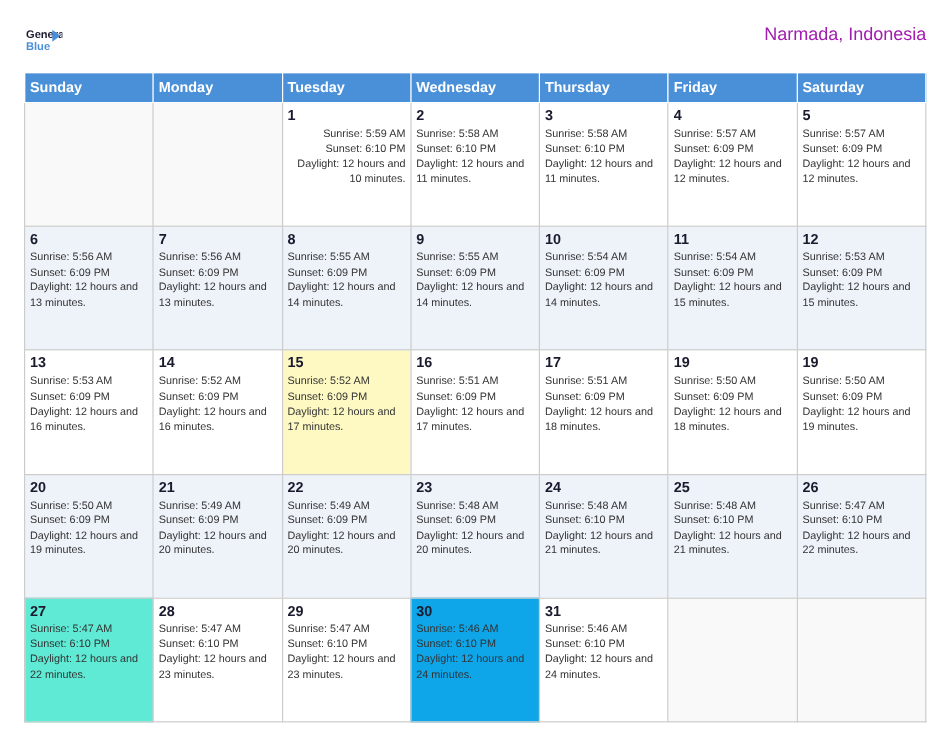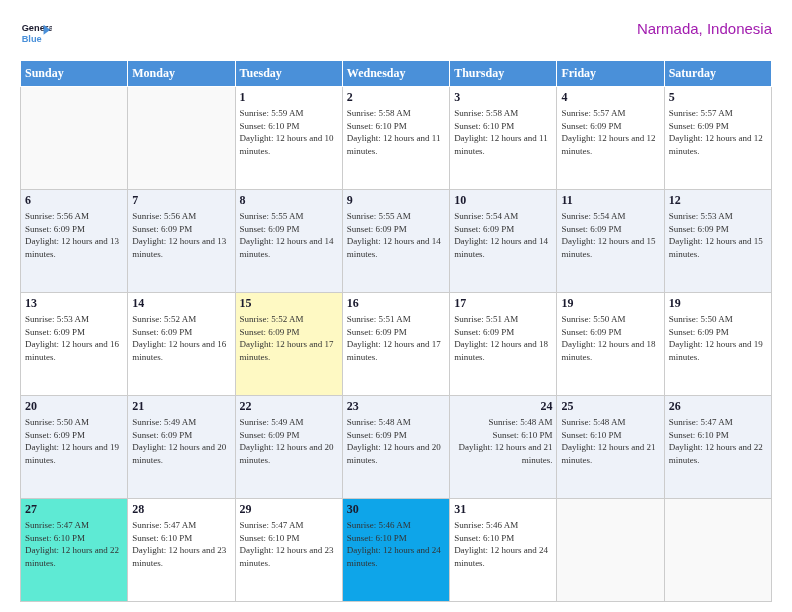--- a/index.html
+++ b/index.html
@@ -44,21 +44,20 @@
     .subtitle {
       font-size: 15px;
       color: #a21caf;
       margin-top: 2px;
     }
     .calendar {
       flex: 1;
       border-collapse: collapse;
       width: 100%;
       table-layout: fixed;
-      font-family: Liberation Serif, serif;
     }
     .calendar th {
       background: #4a90d9;
       color: #fff;
       font-size: 12px;
       font-weight: bold;
       padding: 5px 4px;
       border: 1px solid #fff;
       text-align: left;
     }
@@ -121,21 +120,21 @@
         <th>Friday</th>
         <th>Saturday</th>
       </tr>
     </thead>
     <tbody id="calendar-body">
     <tr>
           <td class="empty-cell" style="background: rgb(250, 250, 250);"></td>
           <td class="empty-cell" style="background: rgb(250, 250, 250);"></td>
           <td style="background: rgb(255, 255, 255);">
             <span class="day-num">1</span>
-            <div class="day-info" style="white-space: pre-line;">Sunrise: 5:59 AM
+            <div class="day-info" style="white-space: pre-line; text-align: right;">Sunrise: 5:59 AM
 Sunset: 6:10 PM
 Daylight: 12 hours and 10 minutes.</div>
           </td>
           <td style="background: rgb(255, 255, 255);">
             <span class="day-num">2</span>
             <div class="day-info" style="white-space: pre-line;">Sunrise: 5:58 AM
 Sunset: 6:10 PM
 Daylight: 12 hours and 11 minutes.</div>
           </td>
           <td style="background: rgb(255, 255, 255);">
@@ -263,21 +262,21 @@
             <div class="day-info" style="white-space: pre-line;">Sunrise: 5:49 AM
 Sunset: 6:09 PM
 Daylight: 12 hours and 20 minutes.</div>
           </td>
           <td style="background: rgb(238, 242, 249);">
             <span class="day-num">23</span>
             <div class="day-info" style="white-space: pre-line;">Sunrise: 5:48 AM
 Sunset: 6:09 PM
 Daylight: 12 hours and 20 minutes.</div>
           </td>
-          <td style="background: rgb(238, 242, 249); text-align: right;">
+          <td style="background: rgb(238, 242, 249);">
             <span class="day-num">24</span>
             <div class="day-info" style="white-space: pre-line;">Sunrise: 5:48 AM
 Sunset: 6:10 PM
 Daylight: 12 hours and 21 minutes.</div>
           </td>
           <td style="background: rgb(238, 242, 249);">
             <span class="day-num">25</span>
             <div class="day-info" style="white-space: pre-line;">Sunrise: 5:48 AM
 Sunset: 6:10 PM
 Daylight: 12 hours and 21 minutes.</div>

